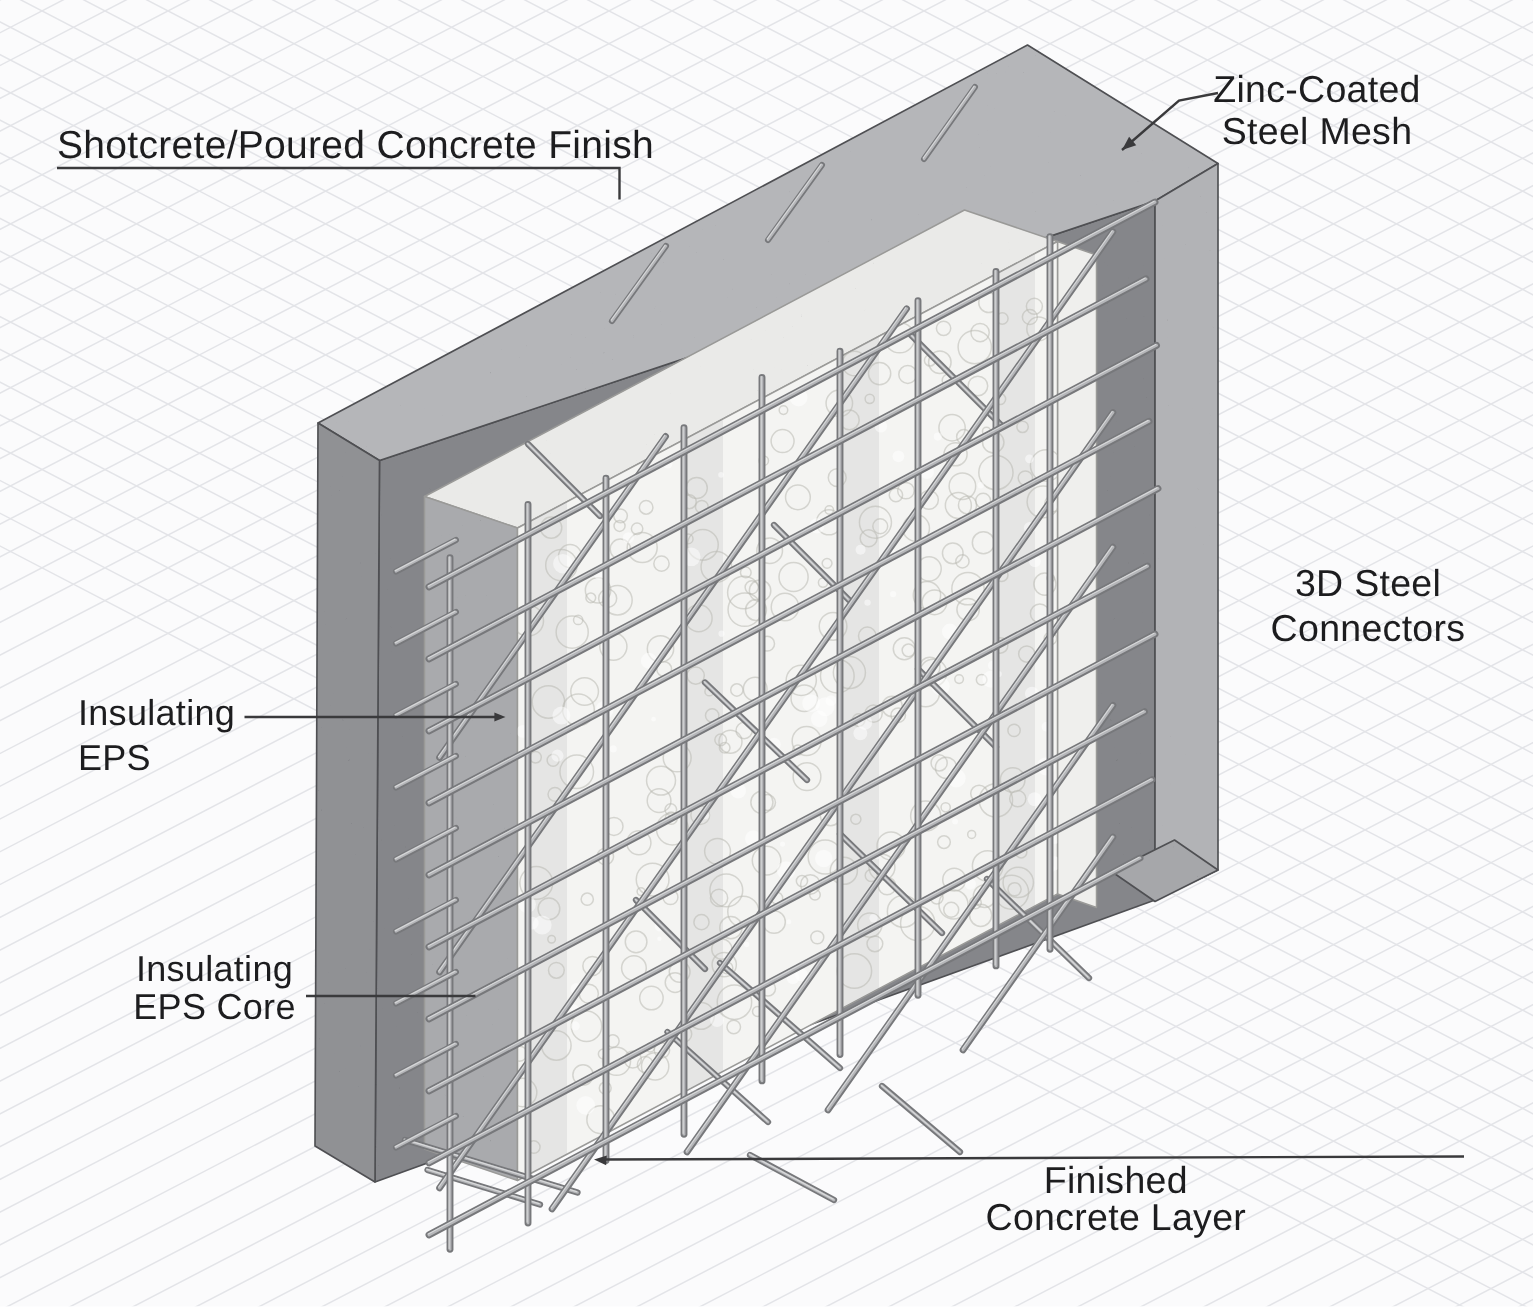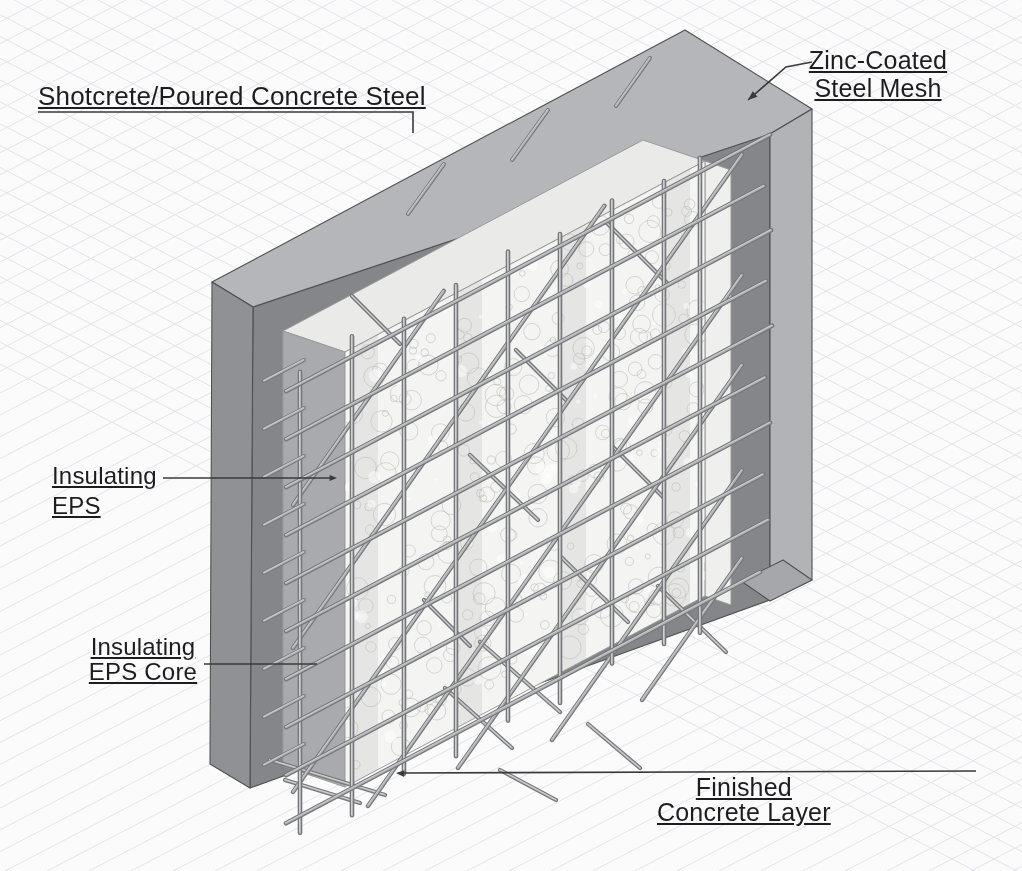--- a/index.html
+++ b/index.html
@@ -1,20 +1,20 @@
 <!DOCTYPE html>
 <html><head>
 <meta charset="utf-8">
 <style>
   html,body{margin:0;padding:0;background:#ffffff;}
   .stage{position:relative;width:1022px;height:871px;overflow:hidden;
          font-family:"Liberation Sans",sans-serif;background:#fbfbfc;}
   svg{position:absolute;left:0;top:0;}
   .labels{position:absolute;left:0;top:0;width:100%;height:100%;pointer-events:none;}
-  .lbl{position:absolute;color:#1d1d1f;white-space:pre-line;letter-spacing:0.2px;text-decoration:underline;}
+  .lbl{position:absolute;color:#1d1d1f;white-space:pre-line;letter-spacing:0.2px;}
   #lblShot{left:38px;top:82px;font-size:26px;line-height:28px;white-space:nowrap;}
   #lblZinc{left:799px;top:46px;width:158px;text-align:center;font-size:25px;line-height:28px;}
   #lblConn{left:833px;top:374px;width:158px;text-align:center;font-size:25px;line-height:30px;}
   #lblEps{left:52px;top:461px;font-size:24px;line-height:30px;}
   #lblCore{left:82px;top:634px;width:122px;text-align:center;font-size:24px;line-height:25px;}
   #lblFin{left:657px;top:775px;font-size:25px;line-height:25px;text-align:center;}
 </style>
 </head>
 <body>
 
@@ -653,23 +653,25 @@
         <polygon points="748,100 752.7297530168671,91.18924314264456 757.4982146552228,96.87207443130252" fill="#3a3a3c"></polygon>
         <path d="M163,478 L332,478" fill="none" stroke="#3a3a3c" stroke-width="1.6"></path>
         <polygon points="337,478 329.5706829153879,480.96736375530384 329.5706829153879,475.03263624469616" fill="#3a3a3c"></polygon>
         <path d="M204,664 L317,664" fill="none" stroke="#3a3a3c" stroke-width="1.6"></path>
         <path d="M976,771 L400,773" fill="none" stroke="#3a3a3c" stroke-width="1.6"></path>
         <polygon points="396,773 404.5704890326608,770.2528710002912 404.104755160917,776.9131756645452" fill="#3a3a3c"></polygon>
       </g>
   </svg>
 
   <div class="labels">
-    <div class="lbl" id="lblShot">Shotcrete/Poured Concrete Steel</div>
+    <div class="lbl" id="lblShot">Shotcrete/Poured Concrete Finish</div>
     <div class="lbl" id="lblZinc">Zinc-Coated
 Steel Mesh</div>
+    <div class="lbl" id="lblConn">3D Steel
+Connectors</div>
     <div class="lbl" id="lblEps">Insulating
 EPS</div>
     <div class="lbl" id="lblCore">Insulating
 EPS Core</div>
     <div class="lbl" id="lblFin">Finished
 Concrete Layer</div>
   </div>
 </div>
 
 </body></html>

